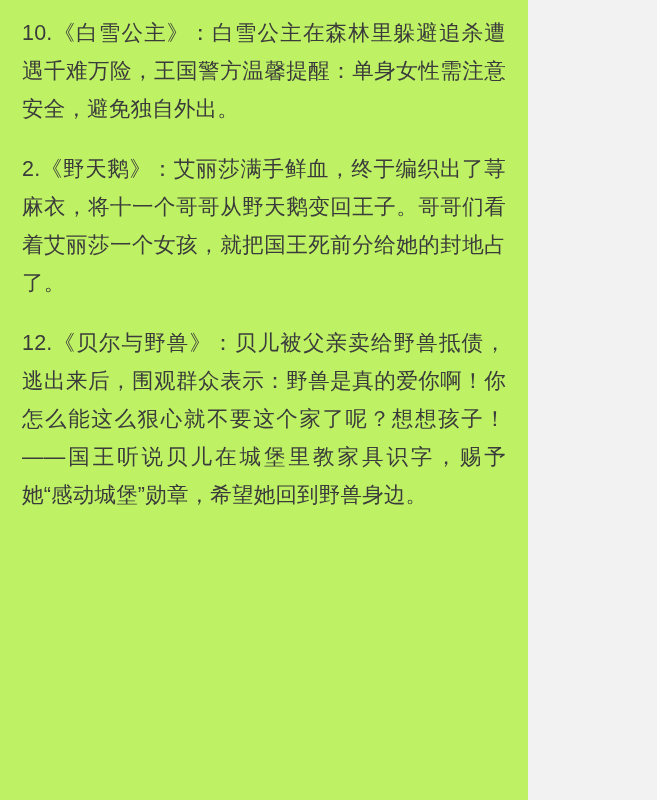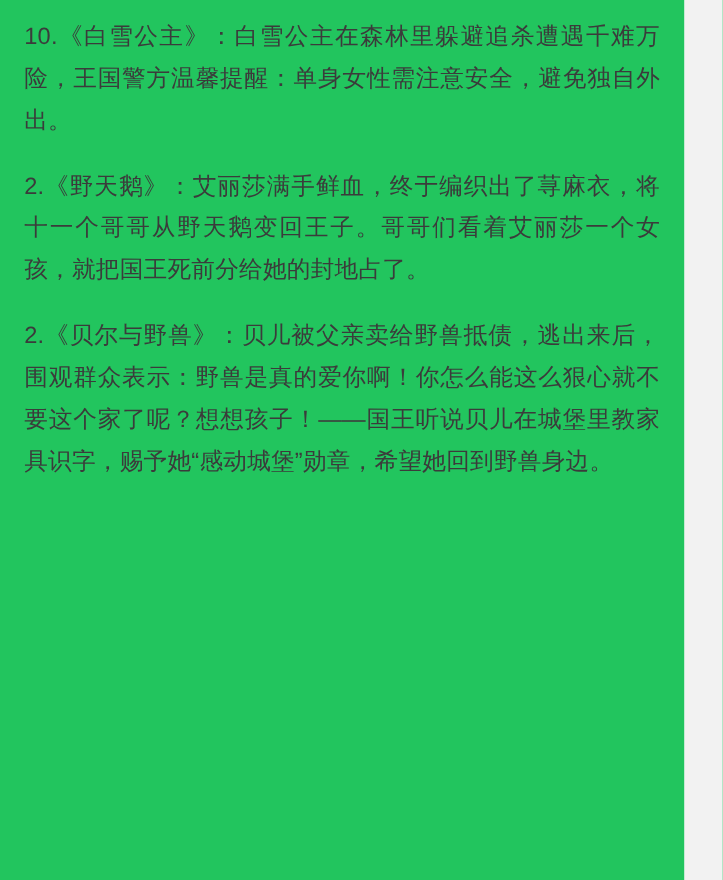--- a/index.html
+++ b/index.html
@@ -7,23 +7,23 @@
     padding: 0;
   }
   body {
     width: 657px;
     height: 800px;
     background: #f2f2f2;
     font-family: "Liberation Sans", "DejaVu Sans", sans-serif;
     overflow: hidden;
   }
   #page {
-    width: 622px;
+    width: 528px;
     height: 800px;
-    background: #22c55e;
+    background: #bef264;
     box-sizing: border-box;
     padding: 14px 22px 0 22px;
   }
   .para {
     color: #3b3b3b;
     font-size: 21.5px;
     line-height: 38px;
     letter-spacing: 0.2px;
     text-align: justify;
     text-justify: inter-ideograph;
@@ -33,14 +33,14 @@
   .para:last-child {
     margin-bottom: 0;
   }
 </style>
 </head>
 <body>
 
 <div id="page">
   <p class="para">10.《白雪公主》：白雪公主在森林里躲避追杀遭遇千难万险，王国警方温馨提醒：单身女性需注意安全，避免独自外出。</p>
   <p class="para">2.《野天鹅》：艾丽莎满手鲜血，终于编织出了荨麻衣，将十一个哥哥从野天鹅变回王子。哥哥们看着艾丽莎一个女孩，就把国王死前分给她的封地占了。</p>
-  <p class="para">2.《贝尔与野兽》：贝儿被父亲卖给野兽抵债，逃出来后，围观群众表示：野兽是真的爱你啊！你怎么能这么狠心就不要这个家了呢？想想孩子！——国王听说贝儿在城堡里教家具识字，赐予她“感动城堡”勋章，希望她回到野兽身边。</p>
+  <p class="para">12.《贝尔与野兽》：贝儿被父亲卖给野兽抵债，逃出来后，围观群众表示：野兽是真的爱你啊！你怎么能这么狠心就不要这个家了呢？想想孩子！——国王听说贝儿在城堡里教家具识字，赐予她“感动城堡”勋章，希望她回到野兽身边。</p>
 </div>
 
 </body></html>

